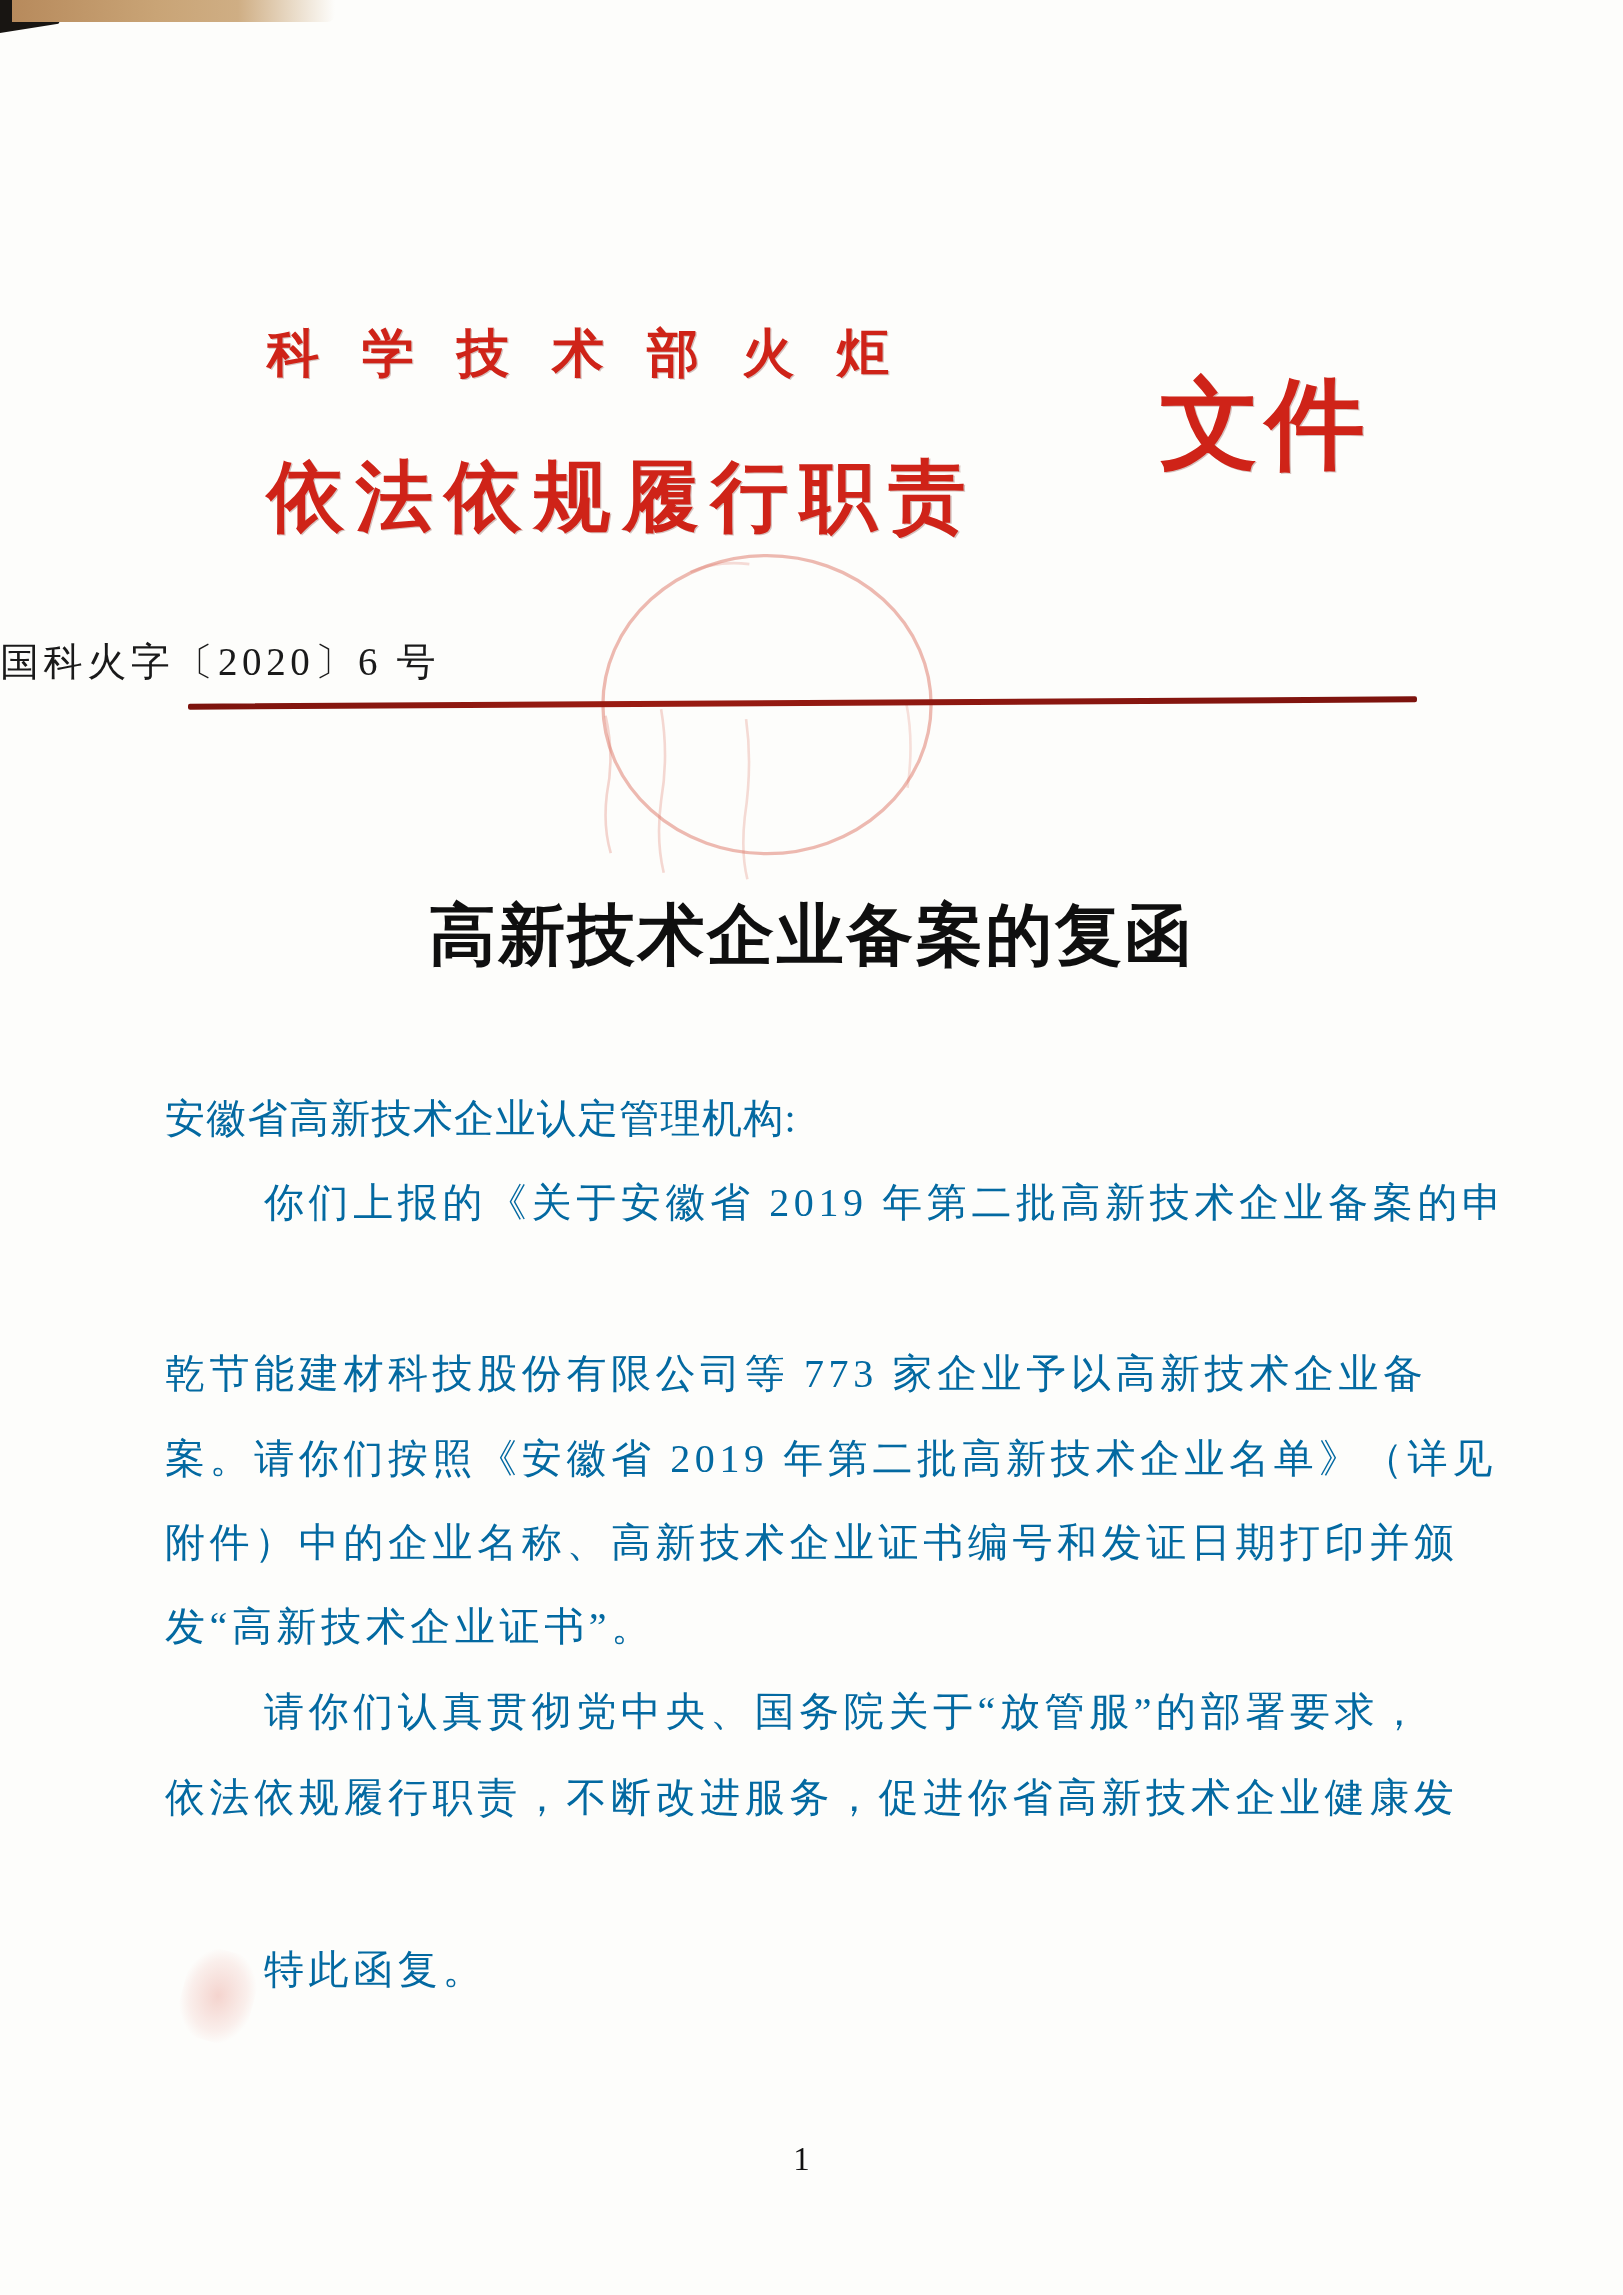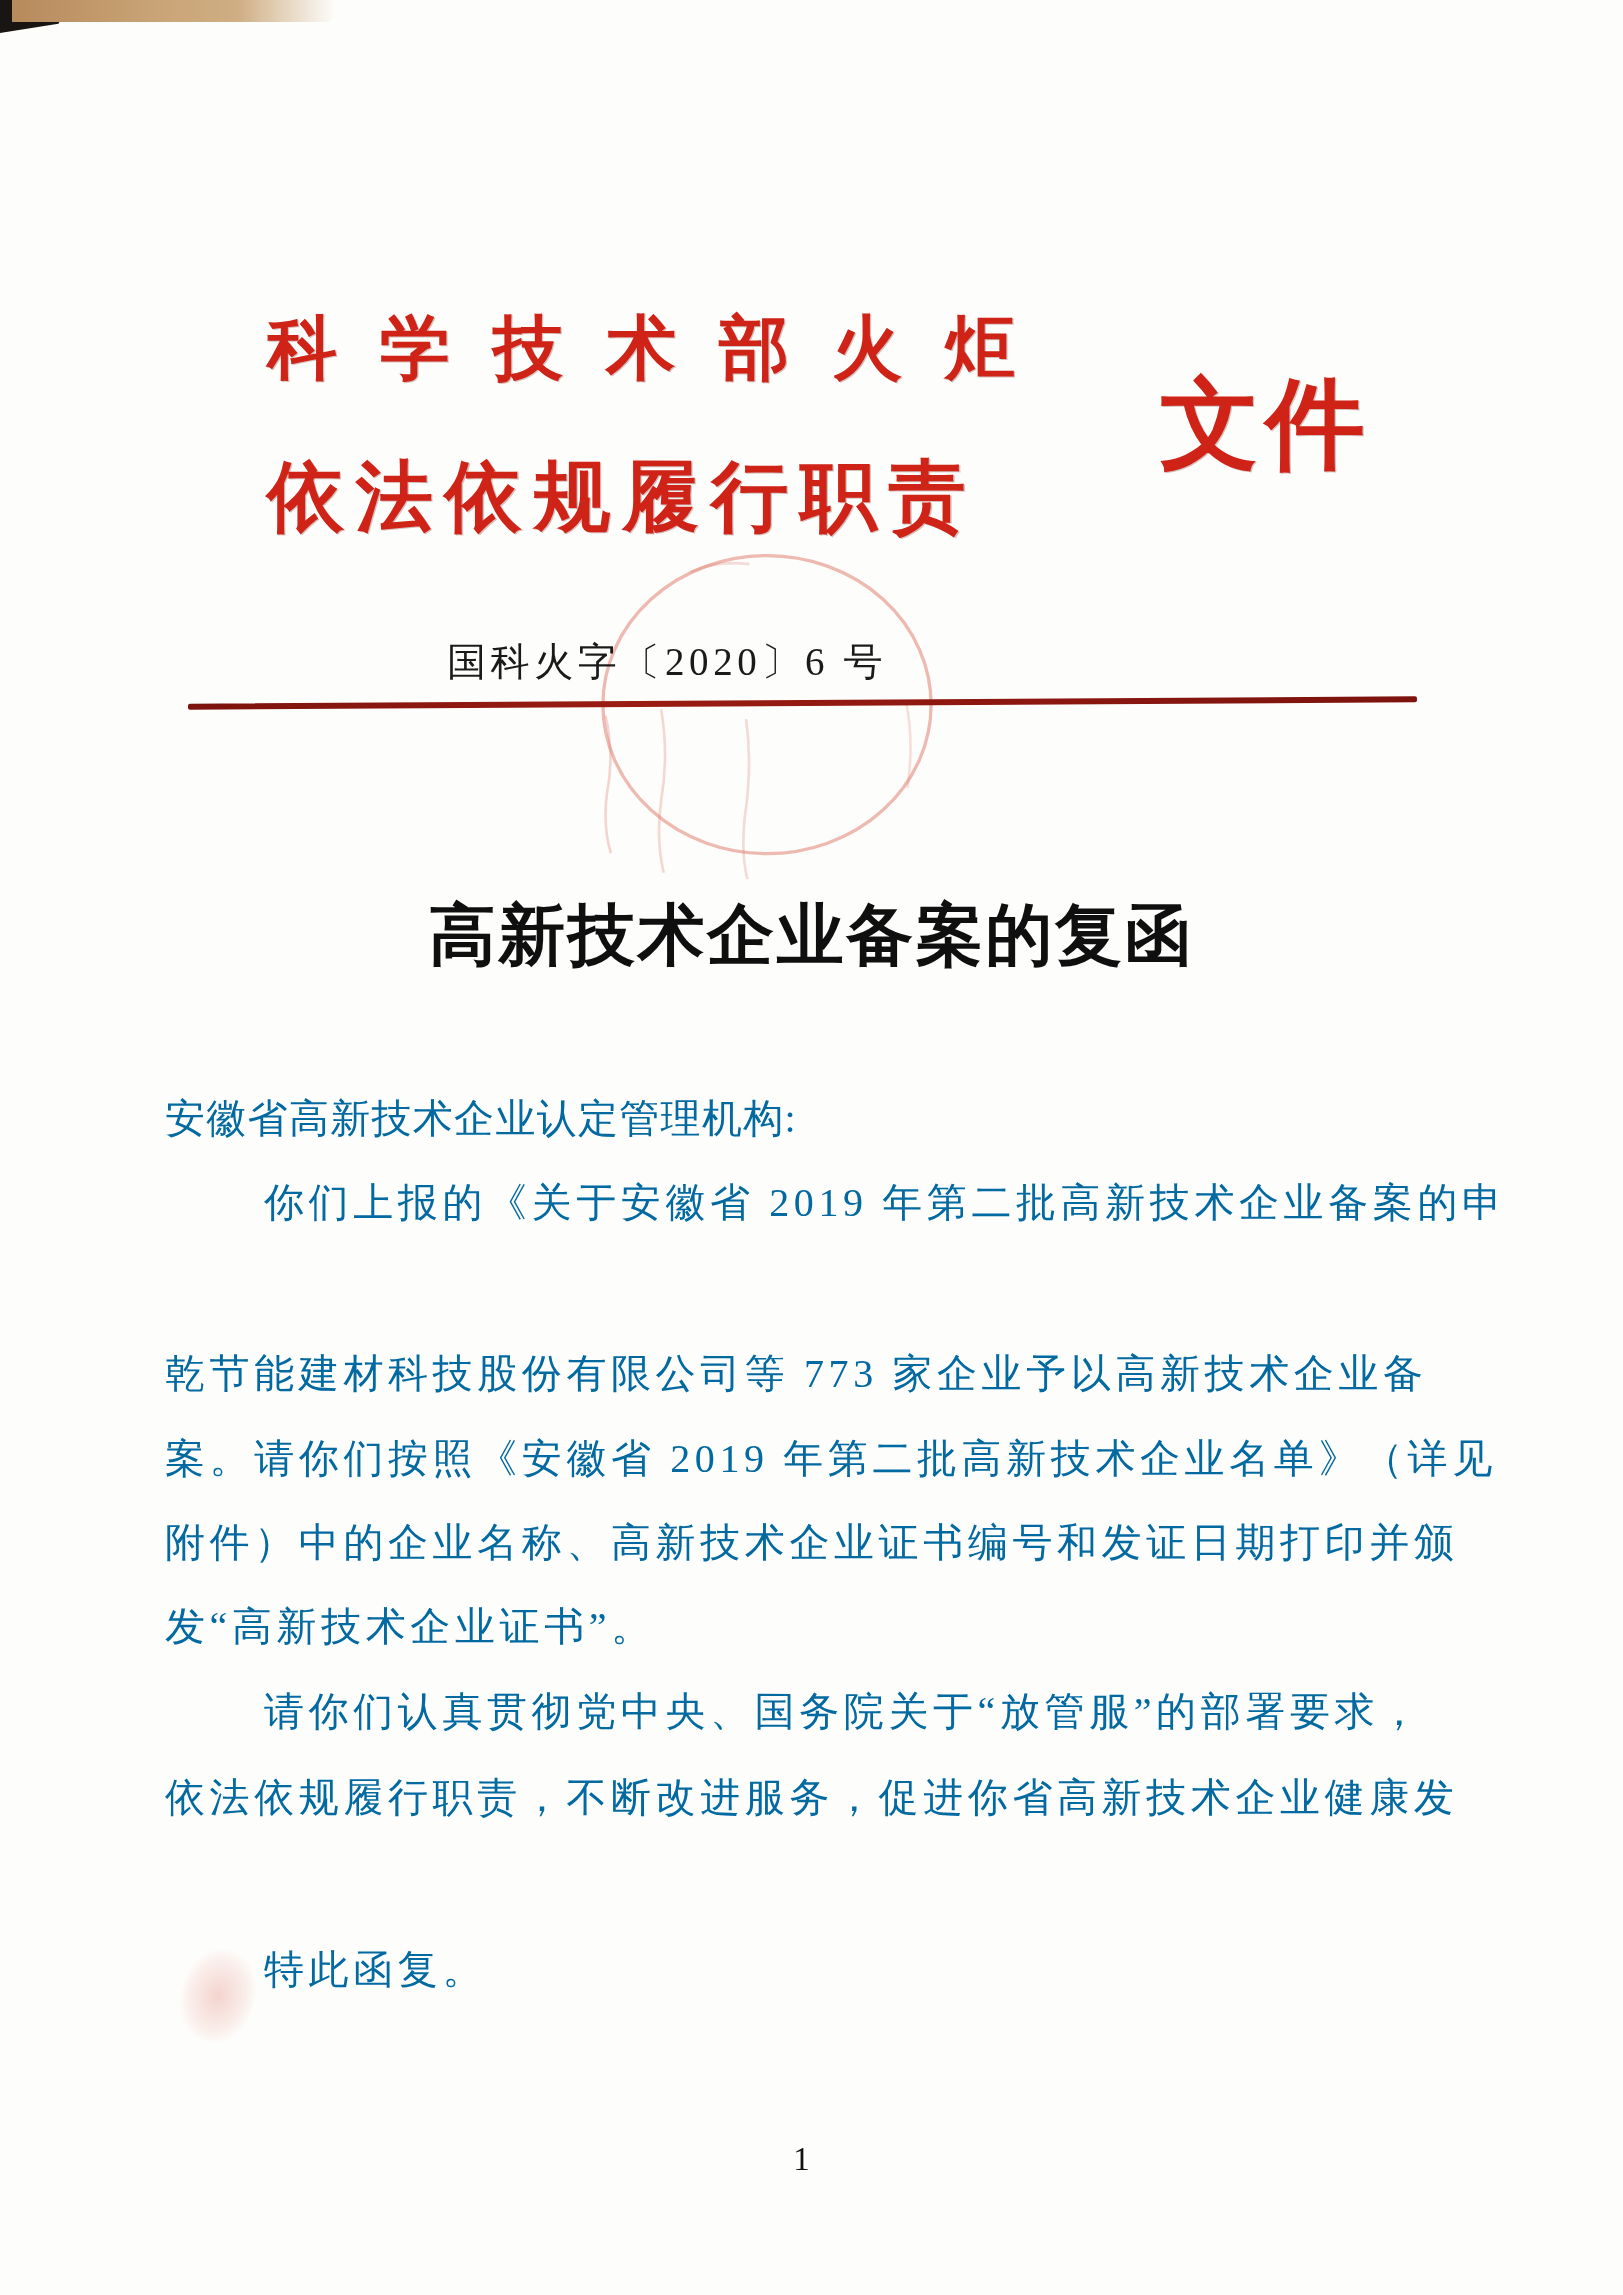--- a/index.html
+++ b/index.html
@@ -20,31 +20,31 @@
     position:absolute;left:11.8px;top:0;width:323px;height:21.6px;
     background:linear-gradient(to right,#b78a5c 0%,#c9a476 45%,#cfae84 70%,rgba(203,168,124,0) 100%);
     border-bottom-right-radius:7.9px;
   }
   
   .masthead-line{
     position:absolute;left:267px;
     color:#cf2318;font-weight:700;white-space:nowrap;
     text-shadow:1.3px 1.3px 0 rgba(90,10,5,0.25);
   }
-  #mast1{top:302px;font-size:70px;letter-spacing:43px;text-align:center;}
+  #mast1{top:319px;font-size:52px;letter-spacing:43px;text-align:center;}
   #mast2{top:446px;font-size:77px;letter-spacing:11.8px;}
   #doc-type{
     position:absolute;left:1160px;top:359px;
     color:#cf2318;font-weight:900;font-size:99px;letter-spacing:6.5px;
     white-space:nowrap;text-shadow:1.3px 1.3px 0 rgba(90,10,5,0.25);
   }
   
   #doc-number{
     position:absolute;left:0;top:635px;width:1334px;
-    text-align:center;font-size:39px;letter-spacing:4.6px;color:#1a1a1a;
+    font-size:39px;letter-spacing:4.6px;color:#1a1a1a;
     white-space:nowrap;
   }
   
   #red-rule{
     position:absolute;left:188px;top:700px;width:1229px;height:5.9px;
     background:linear-gradient(to right,#7c130d,#9a1c12 35%,#8a1710 70%,#7c130d);
     transform:rotate(-0.35deg);
     border-radius:2px;
   }
   

